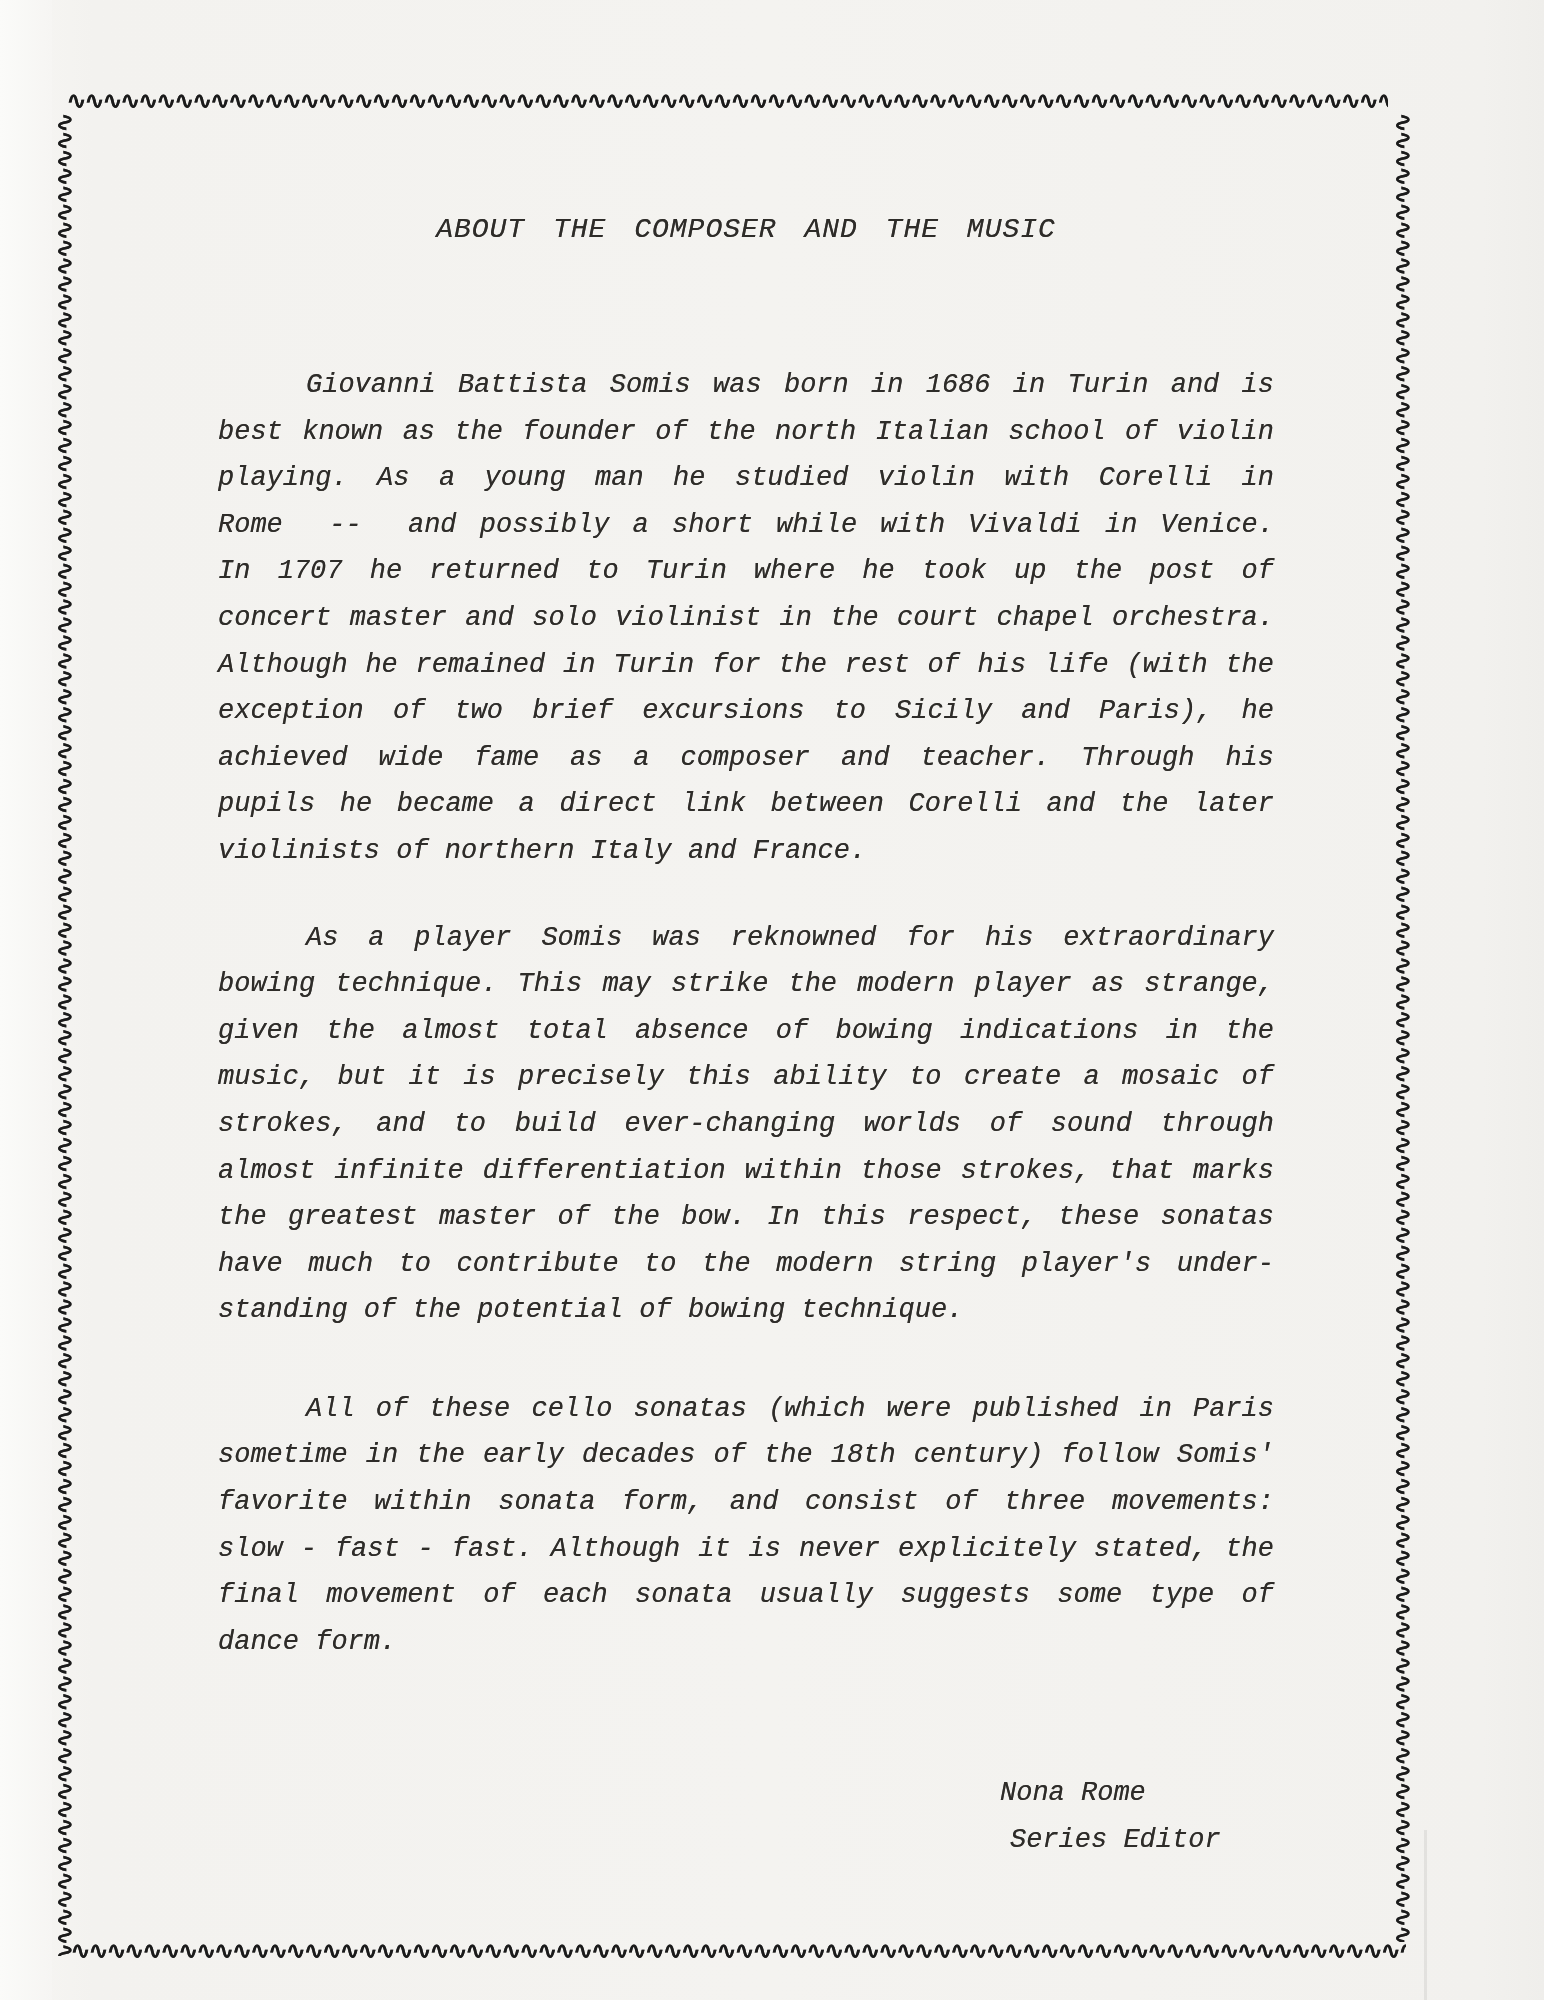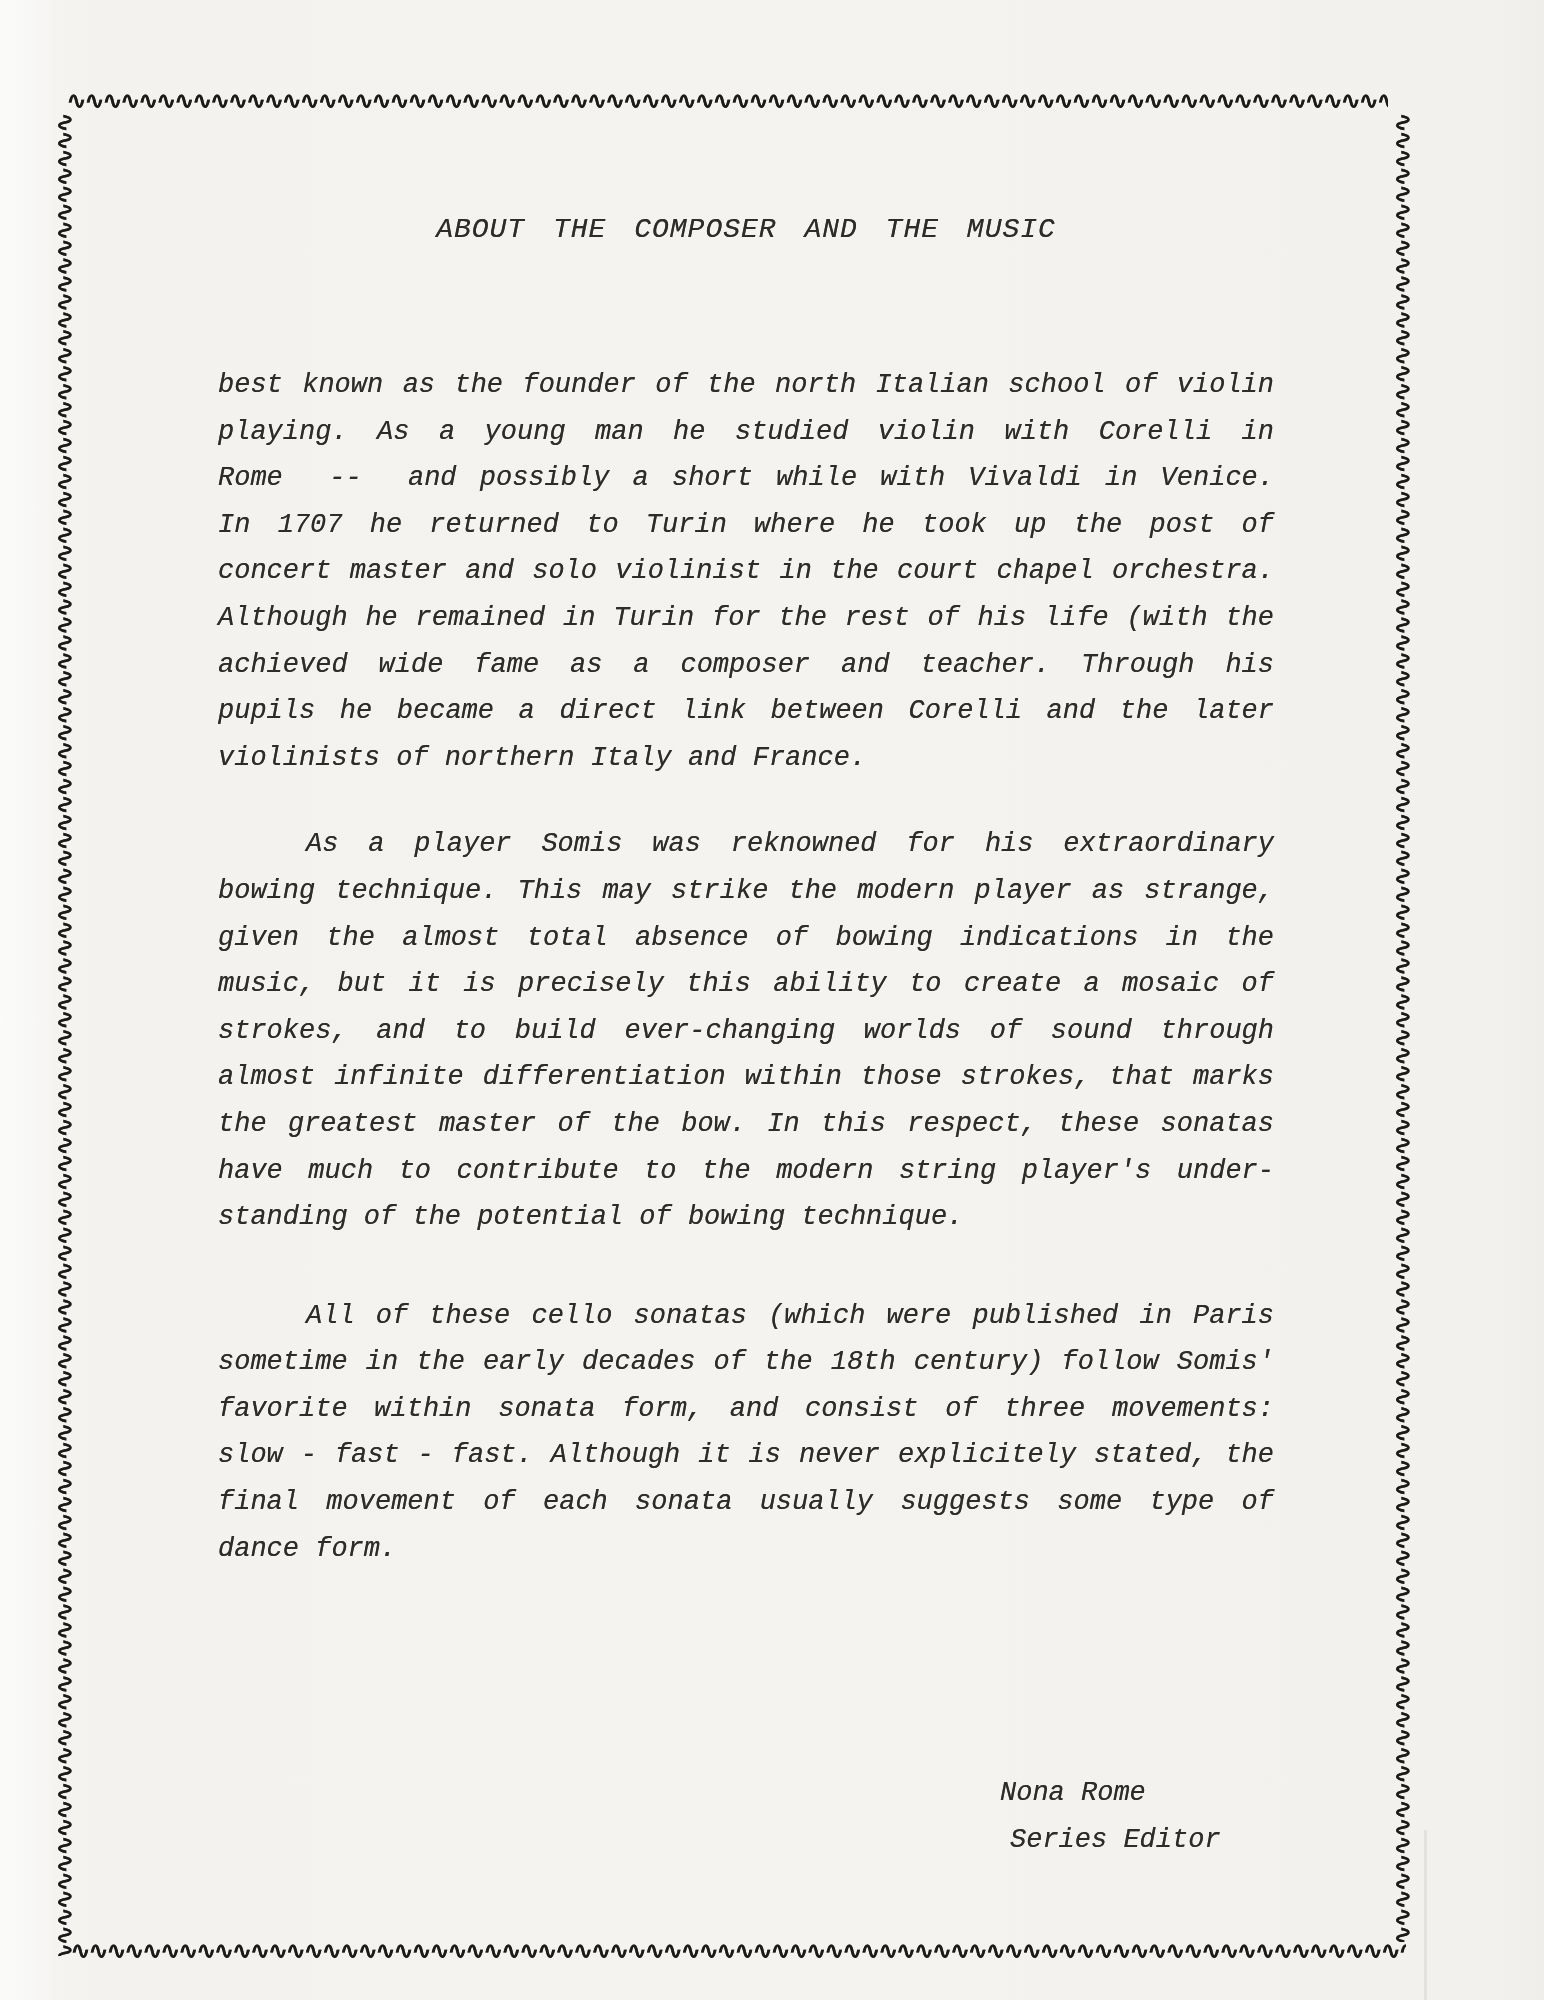--- a/index.html
+++ b/index.html
@@ -105,26 +105,28 @@
 
   <div class="border-line border-top">∿∿∿∿∿∿∿∿∿∿∿∿∿∿∿∿∿∿∿∿∿∿∿∿∿∿∿∿∿∿∿∿∿∿∿∿∿∿∿∿∿∿∿∿∿∿∿∿∿∿∿∿∿∿∿∿∿∿∿∿∿∿∿∿∿∿∿∿∿∿∿∿∿∿∿∿∿∿∿∿∿∿∿∿∿∿∿∿∿∿∿∿∿∿∿∿∿∿∿∿∿∿∿∿∿∿∿∿∿∿∿∿∿∿∿∿∿∿∿∿∿∿∿∿∿∿∿∿∿∿∿∿∿∿∿∿∿∿∿∿∿∿∿∿∿∿∿∿∿∿</div>
   <div class="border-line border-left">∿∿∿∿∿∿∿∿∿∿∿∿∿∿∿∿∿∿∿∿∿∿∿∿∿∿∿∿∿∿∿∿∿∿∿∿∿∿∿∿∿∿∿∿∿∿∿∿∿∿∿∿∿∿∿∿∿∿∿∿∿∿∿∿∿∿∿∿∿∿∿∿∿∿∿∿∿∿∿∿∿∿∿∿∿∿∿∿∿∿∿∿∿∿∿∿∿∿∿∿∿∿∿∿∿∿∿∿∿∿∿∿∿∿∿∿∿∿∿∿∿∿∿∿∿∿∿∿∿∿∿∿∿∿∿∿∿∿∿∿∿∿∿∿∿∿∿∿∿∿</div>
   <div class="border-line border-right">∿∿∿∿∿∿∿∿∿∿∿∿∿∿∿∿∿∿∿∿∿∿∿∿∿∿∿∿∿∿∿∿∿∿∿∿∿∿∿∿∿∿∿∿∿∿∿∿∿∿∿∿∿∿∿∿∿∿∿∿∿∿∿∿∿∿∿∿∿∿∿∿∿∿∿∿∿∿∿∿∿∿∿∿∿∿∿∿∿∿∿∿∿∿∿∿∿∿∿∿∿∿∿∿∿∿∿∿∿∿∿∿∿∿∿∿∿∿∿∿∿∿∿∿∿∿∿∿∿∿∿∿∿∿∿∿∿∿∿∿∿∿∿∿∿∿∿∿∿∿</div>
   <div class="border-line border-bottom">∿∿∿∿∿∿∿∿∿∿∿∿∿∿∿∿∿∿∿∿∿∿∿∿∿∿∿∿∿∿∿∿∿∿∿∿∿∿∿∿∿∿∿∿∿∿∿∿∿∿∿∿∿∿∿∿∿∿∿∿∿∿∿∿∿∿∿∿∿∿∿∿∿∿∿∿∿∿∿∿∿∿∿∿∿∿∿∿∿∿∿∿∿∿∿∿∿∿∿∿∿∿∿∿∿∿∿∿∿∿∿∿∿∿∿∿∿∿∿∿∿∿∿∿∿∿∿∿∿∿∿∿∿∿∿∿∿∿∿∿∿∿∿∿∿∿∿∿∿∿</div>
 
   <div class="title">ABOUT THE COMPOSER AND THE MUSIC</div>
 
   <div class="body-text">
     <div class="para">
+      <div class="line indent">Giovanni Battista Somis was born in 1686 in Turin and is</div>
       <div class="line">best known as the founder of the north Italian school of violin</div>
       <div class="line">playing. As a young man he studied violin with Corelli in</div>
       <div class="line">Rome &nbsp;--&nbsp; and possibly a short while with Vivaldi in Venice.</div>
       <div class="line">In 1707 he returned to Turin where he took up the post of</div>
       <div class="line">concert master and solo violinist in the court chapel orchestra.</div>
       <div class="line">Although he remained in Turin for the rest of his life (with the</div>
+      <div class="line">exception of two brief excursions to Sicily and Paris), he</div>
       <div class="line">achieved wide fame as a composer and teacher. Through his</div>
       <div class="line">pupils he became a direct link between Corelli and the later</div>
       <div class="line end">violinists of northern Italy and France.</div>
     </div>
 
     <div class="para gap-a">
       <div class="line indent">As a player Somis was reknowned for his extraordinary</div>
       <div class="line">bowing technique. This may strike the modern player as strange,</div>
       <div class="line">given the almost total absence of bowing indications in the</div>
       <div class="line">music, but it is precisely this ability to create a mosaic of</div>

